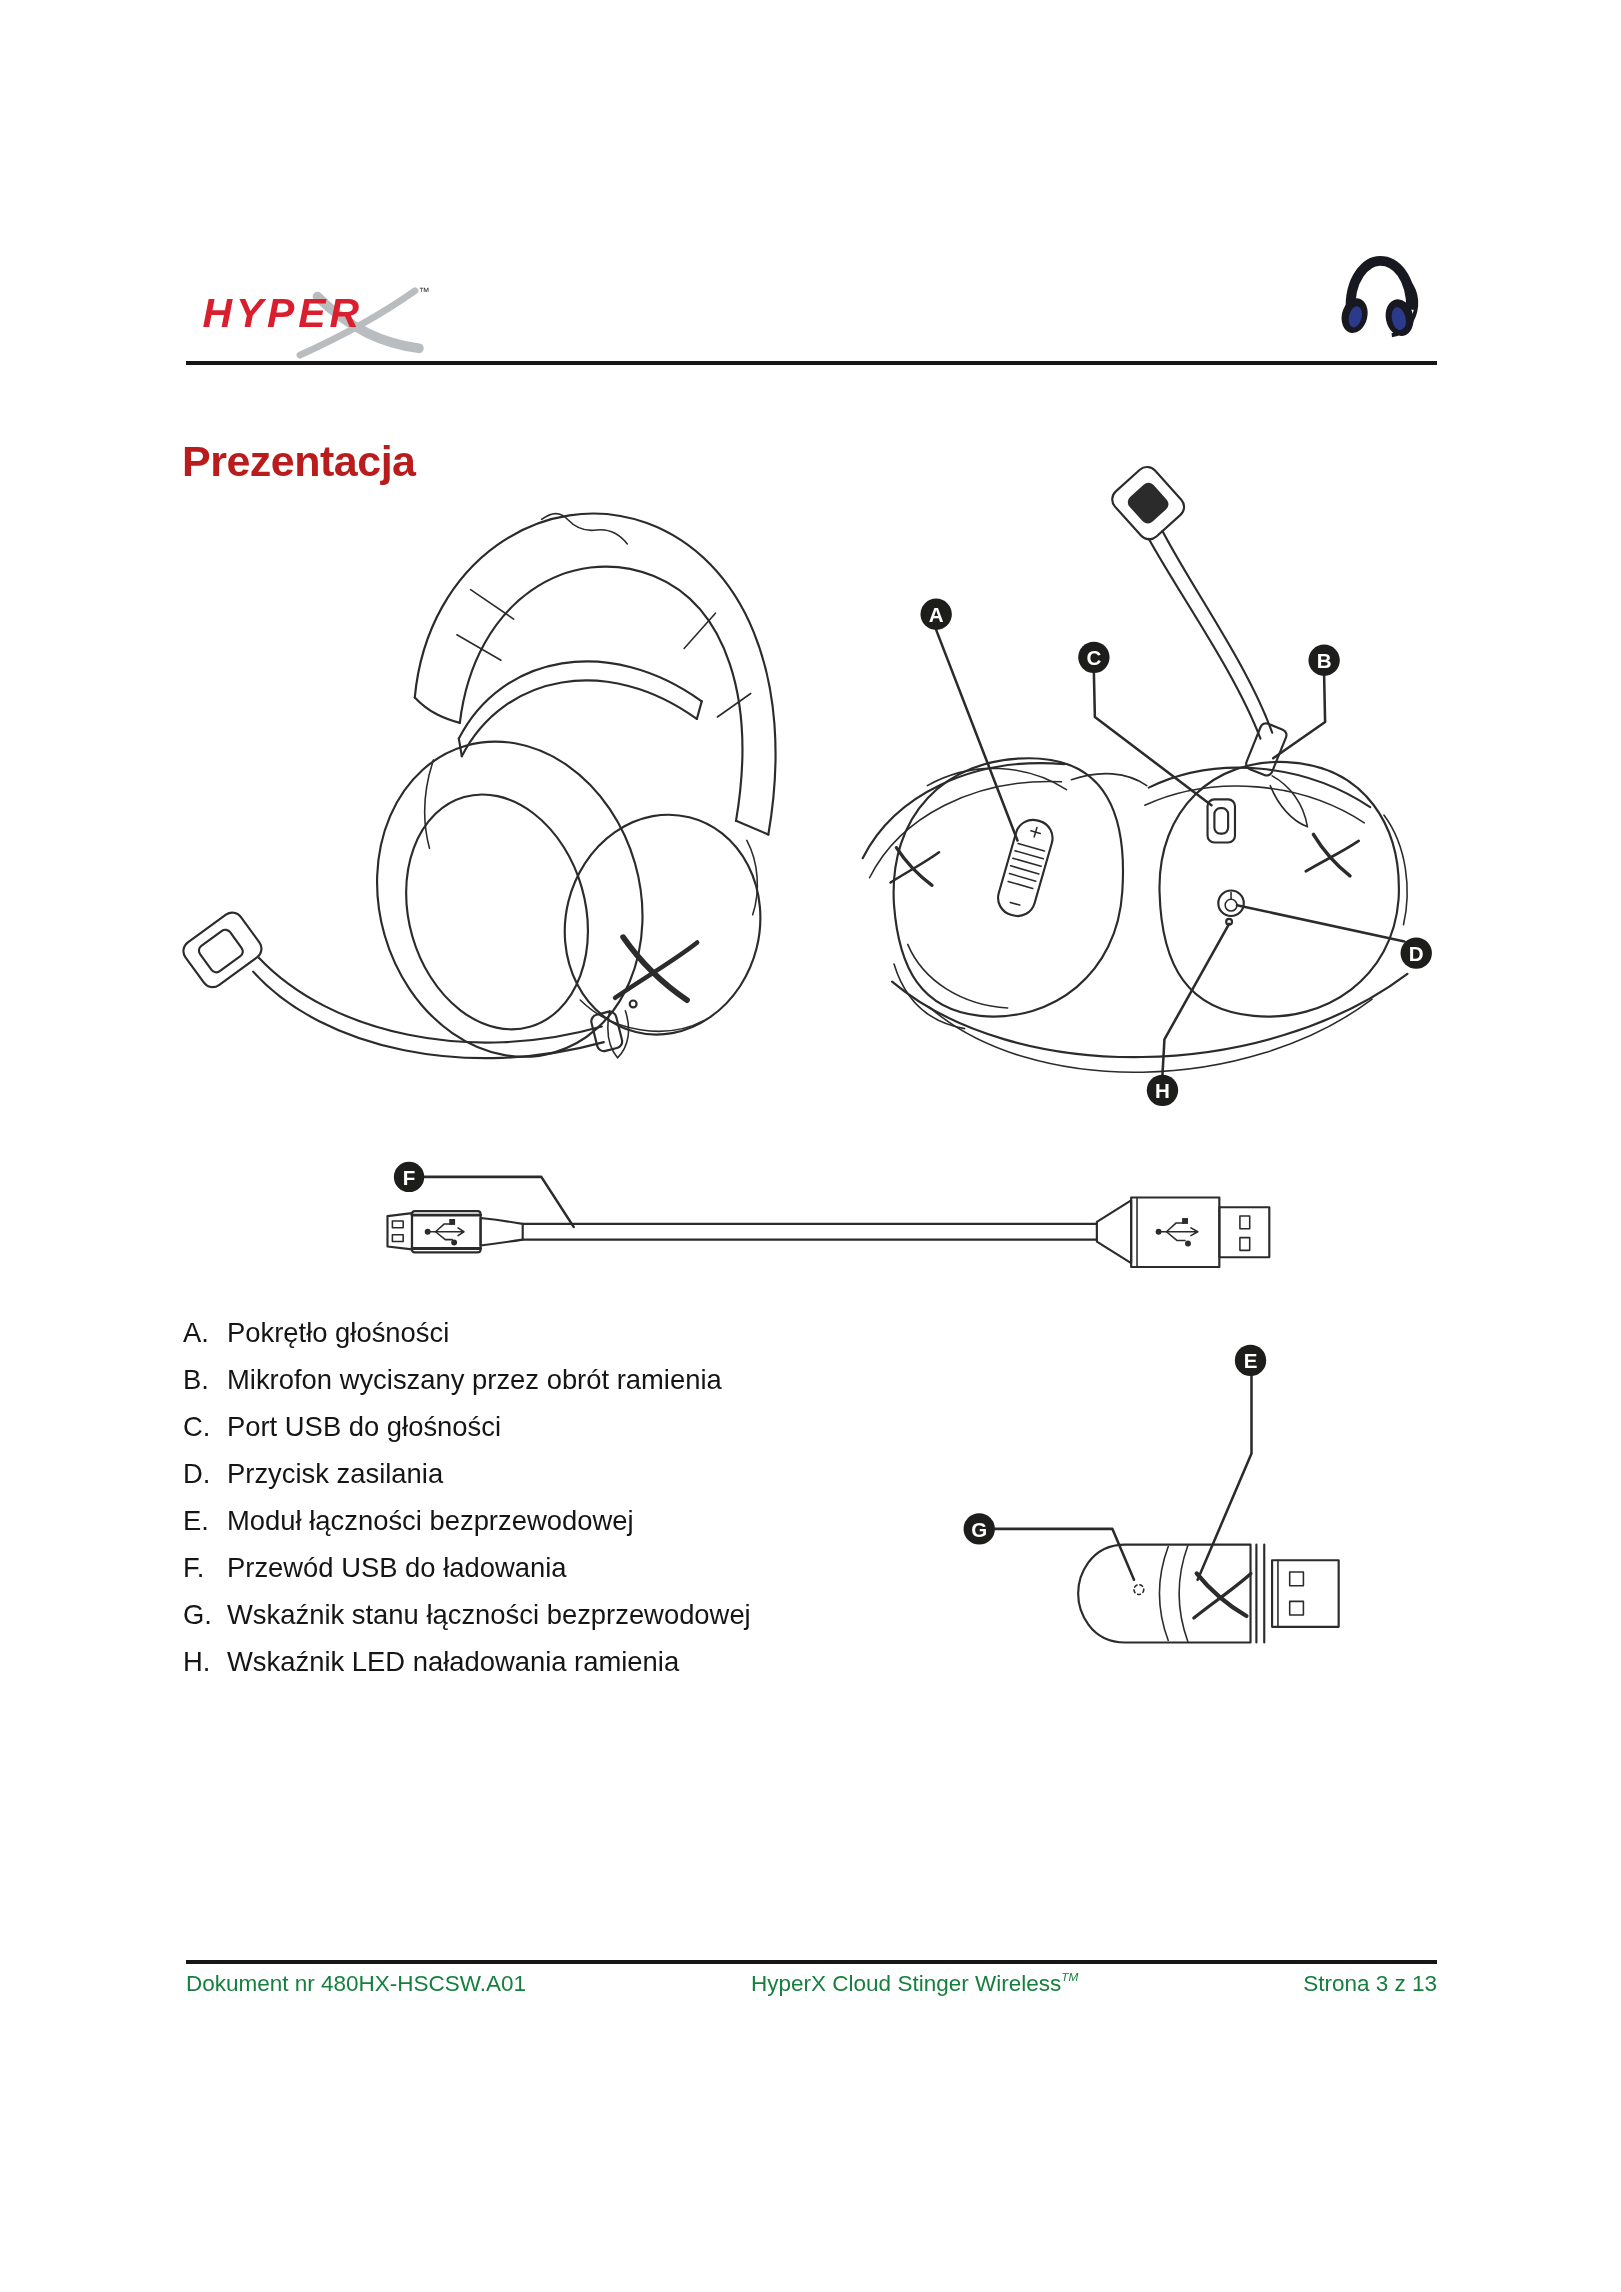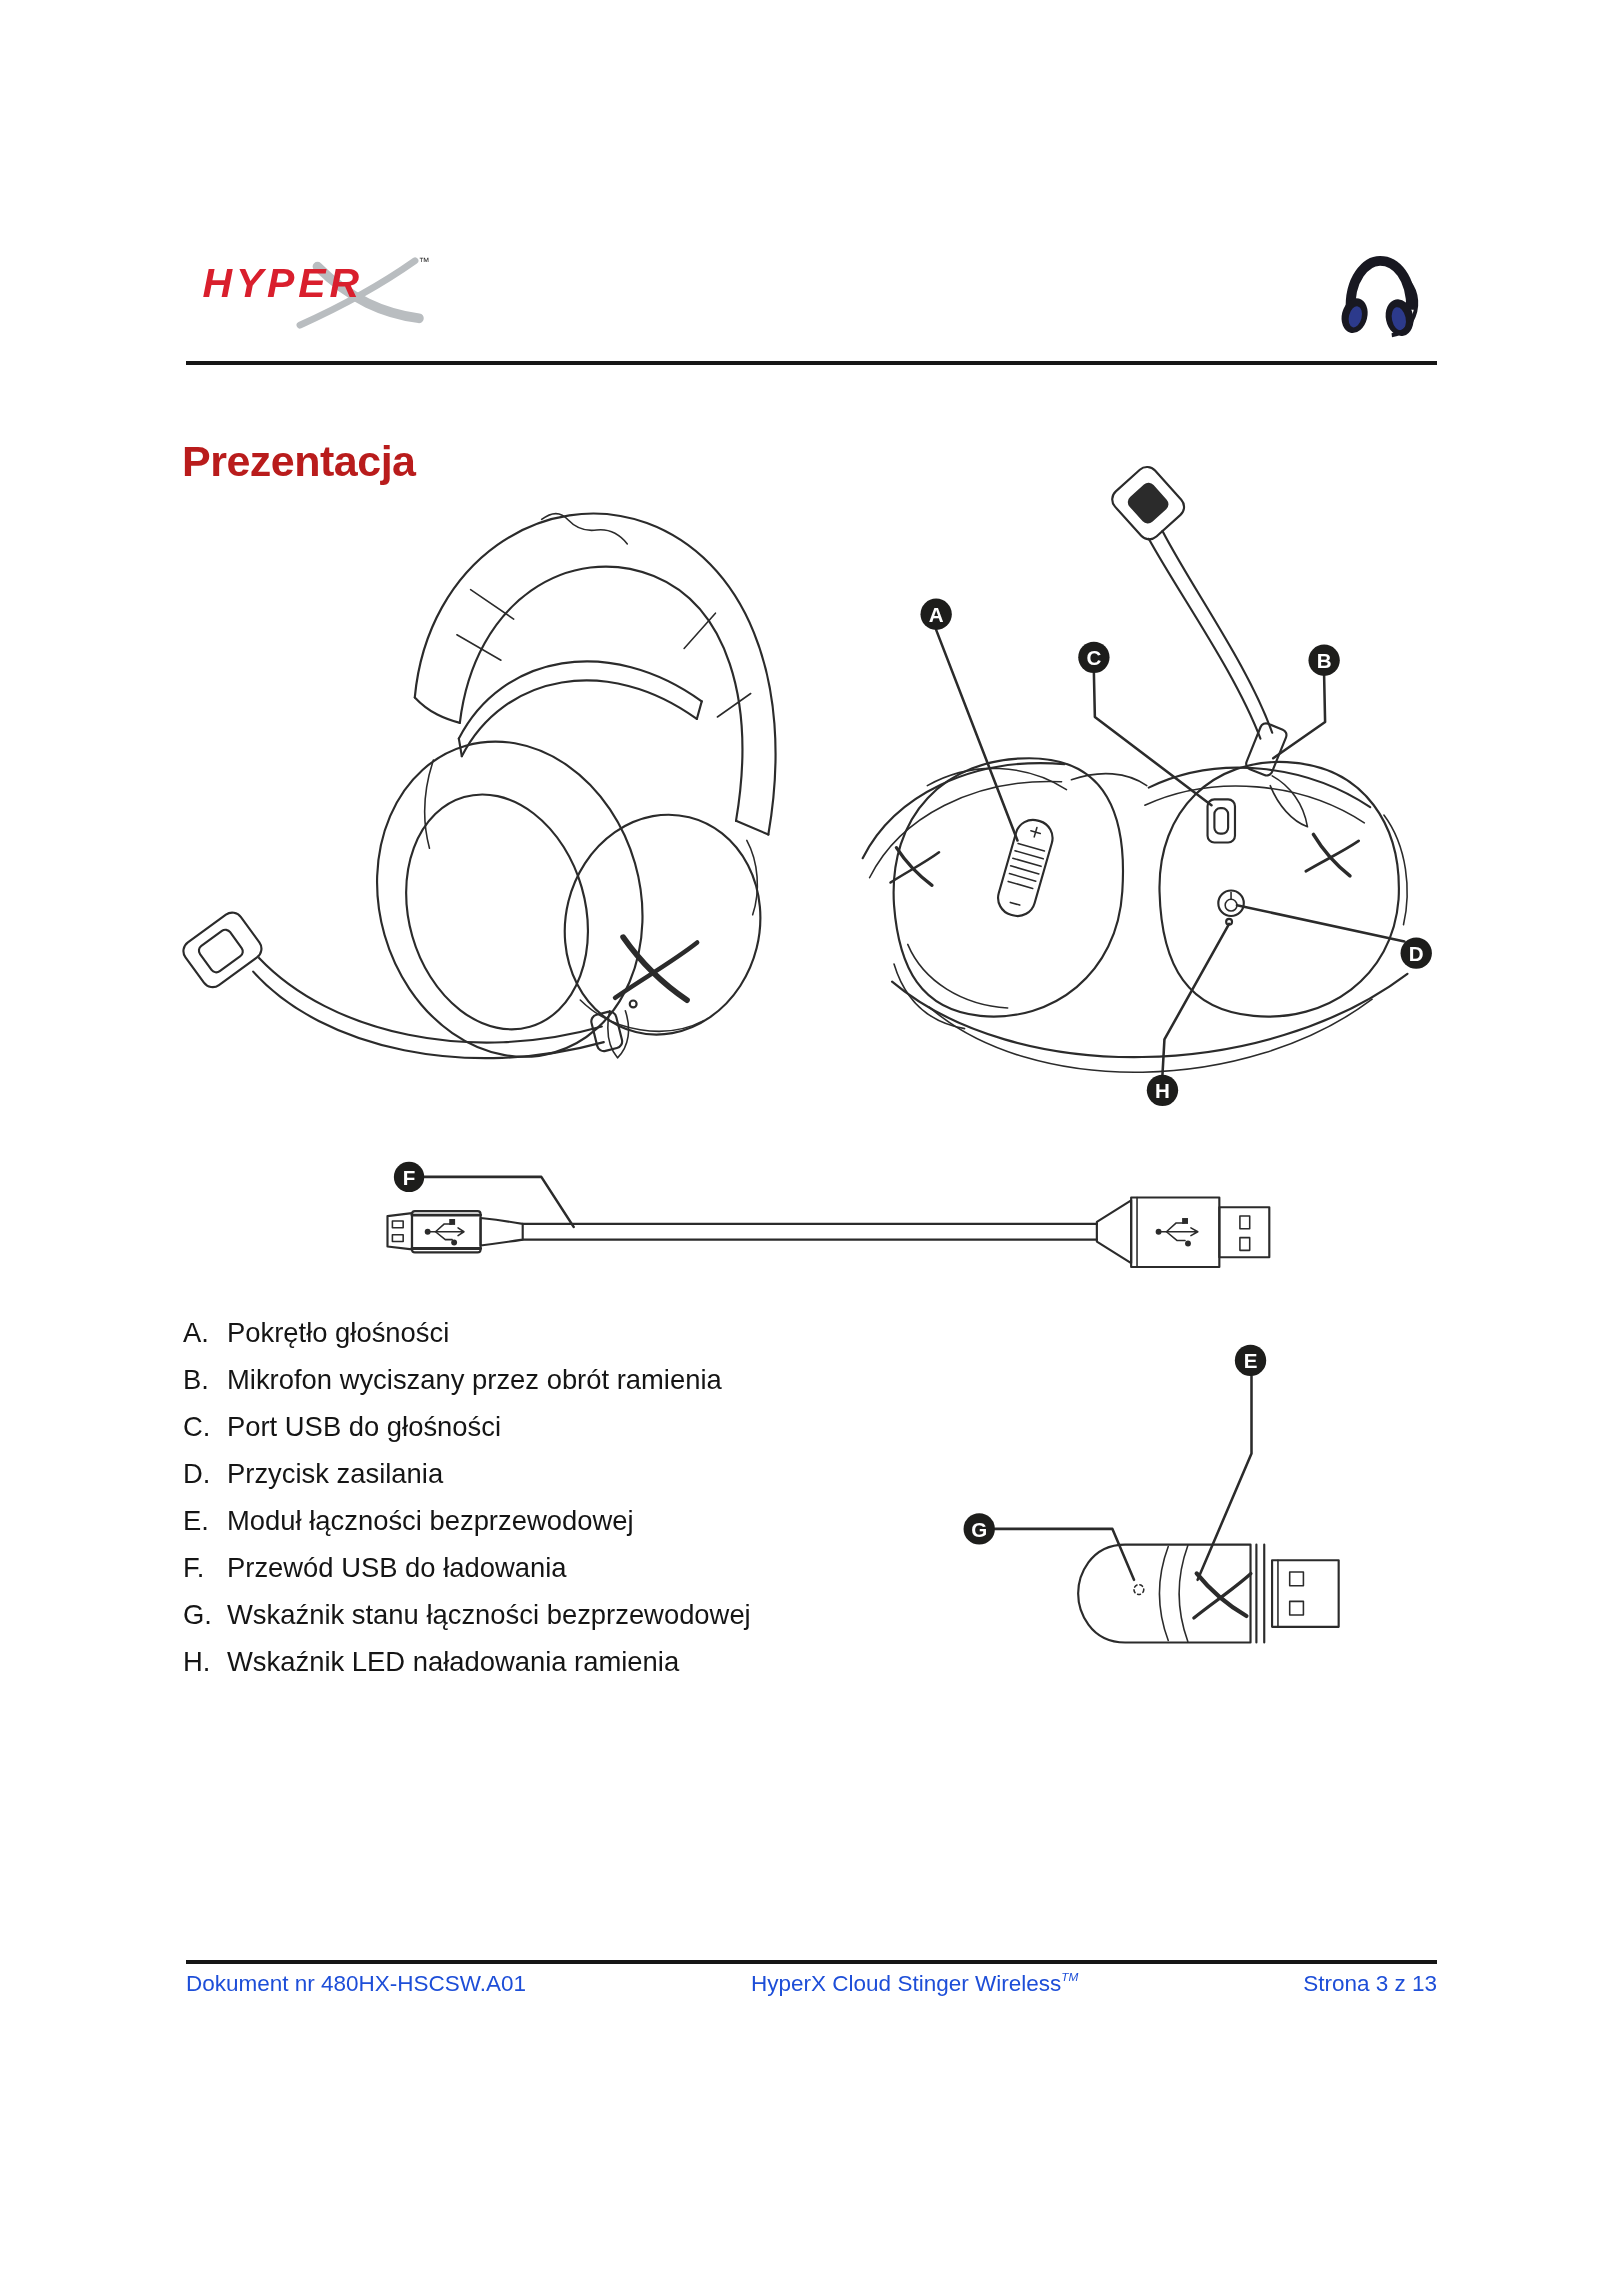--- a/index.html
+++ b/index.html
@@ -3,41 +3,41 @@
 <meta charset="utf-8">
 <style>
   html,body{margin:0;padding:0;background:#e8e8e8;}
   .page{
     position:relative;width:1621px;height:2293px;background:#ffffff;
     font-family:"Liberation Sans",sans-serif;color:#111;overflow:hidden;
   }
   .rule{position:absolute;left:186px;width:1251px;height:3.9px;background:#161616;}
   .header-rule{top:361px;}
   .footer-rule{top:1960px;}
-  .logo-wrap{position:absolute;left:202px;top:251px;text-align:center;}
+  .logo-wrap{position:absolute;left:202px;top:281px;text-align:center;}
   .headset-photo{position:absolute;left:1337px;top:251px;}
   .page-title{
     position:absolute;left:182px;top:437px;margin:0;
     font-size:43px;font-weight:bold;letter-spacing:-0.5px;color:#b91c1c;
   }
   .art{position:absolute;}
   .left-art{left:167px;top:466px;}
   .flat-art{left:833px;top:431px;}
   .cable-art{left:363px;top:1161px;}
   .dongle-art{left:941px;top:1333px;}
   .legend{
     position:absolute;left:183px;top:1309px;margin:0;padding:0;list-style:none;
     font-size:27.4px;color:#151515;
   }
   .legend li{height:47px;display:flex;align-items:center;}
   .legend .letter{flex:0 0 44px;width:44px;}
   .footer-row{
     position:absolute;left:186px;top:1971px;width:1251px;
     display:flex;justify-content:space-between;align-items:flex-start;
-    font-size:22.5px;color:#1d4ed8;
+    font-size:22.5px;color:#15803d;
   }
   .footer-center sup{font-size:11.8px;position:relative;top:-2px;font-style:italic;}
   
   .ln{fill:none;stroke:#2b2b2b;stroke-width:2.2;stroke-linecap:round;stroke-linejoin:round;}
   .thin{stroke-width:1.6;}
   .badge{fill:#1d1d1b;stroke:none;}
   .badge-t{font-family:"Liberation Sans",sans-serif;font-size:21px;font-weight:bold;fill:#ffffff;text-anchor:middle;}
   .leader{fill:none;stroke:#2b2b2b;stroke-width:2.6;stroke-linecap:round;stroke-linejoin:round;}
   .filldark{fill:#2b2b2b;stroke:none;}
 </style>

